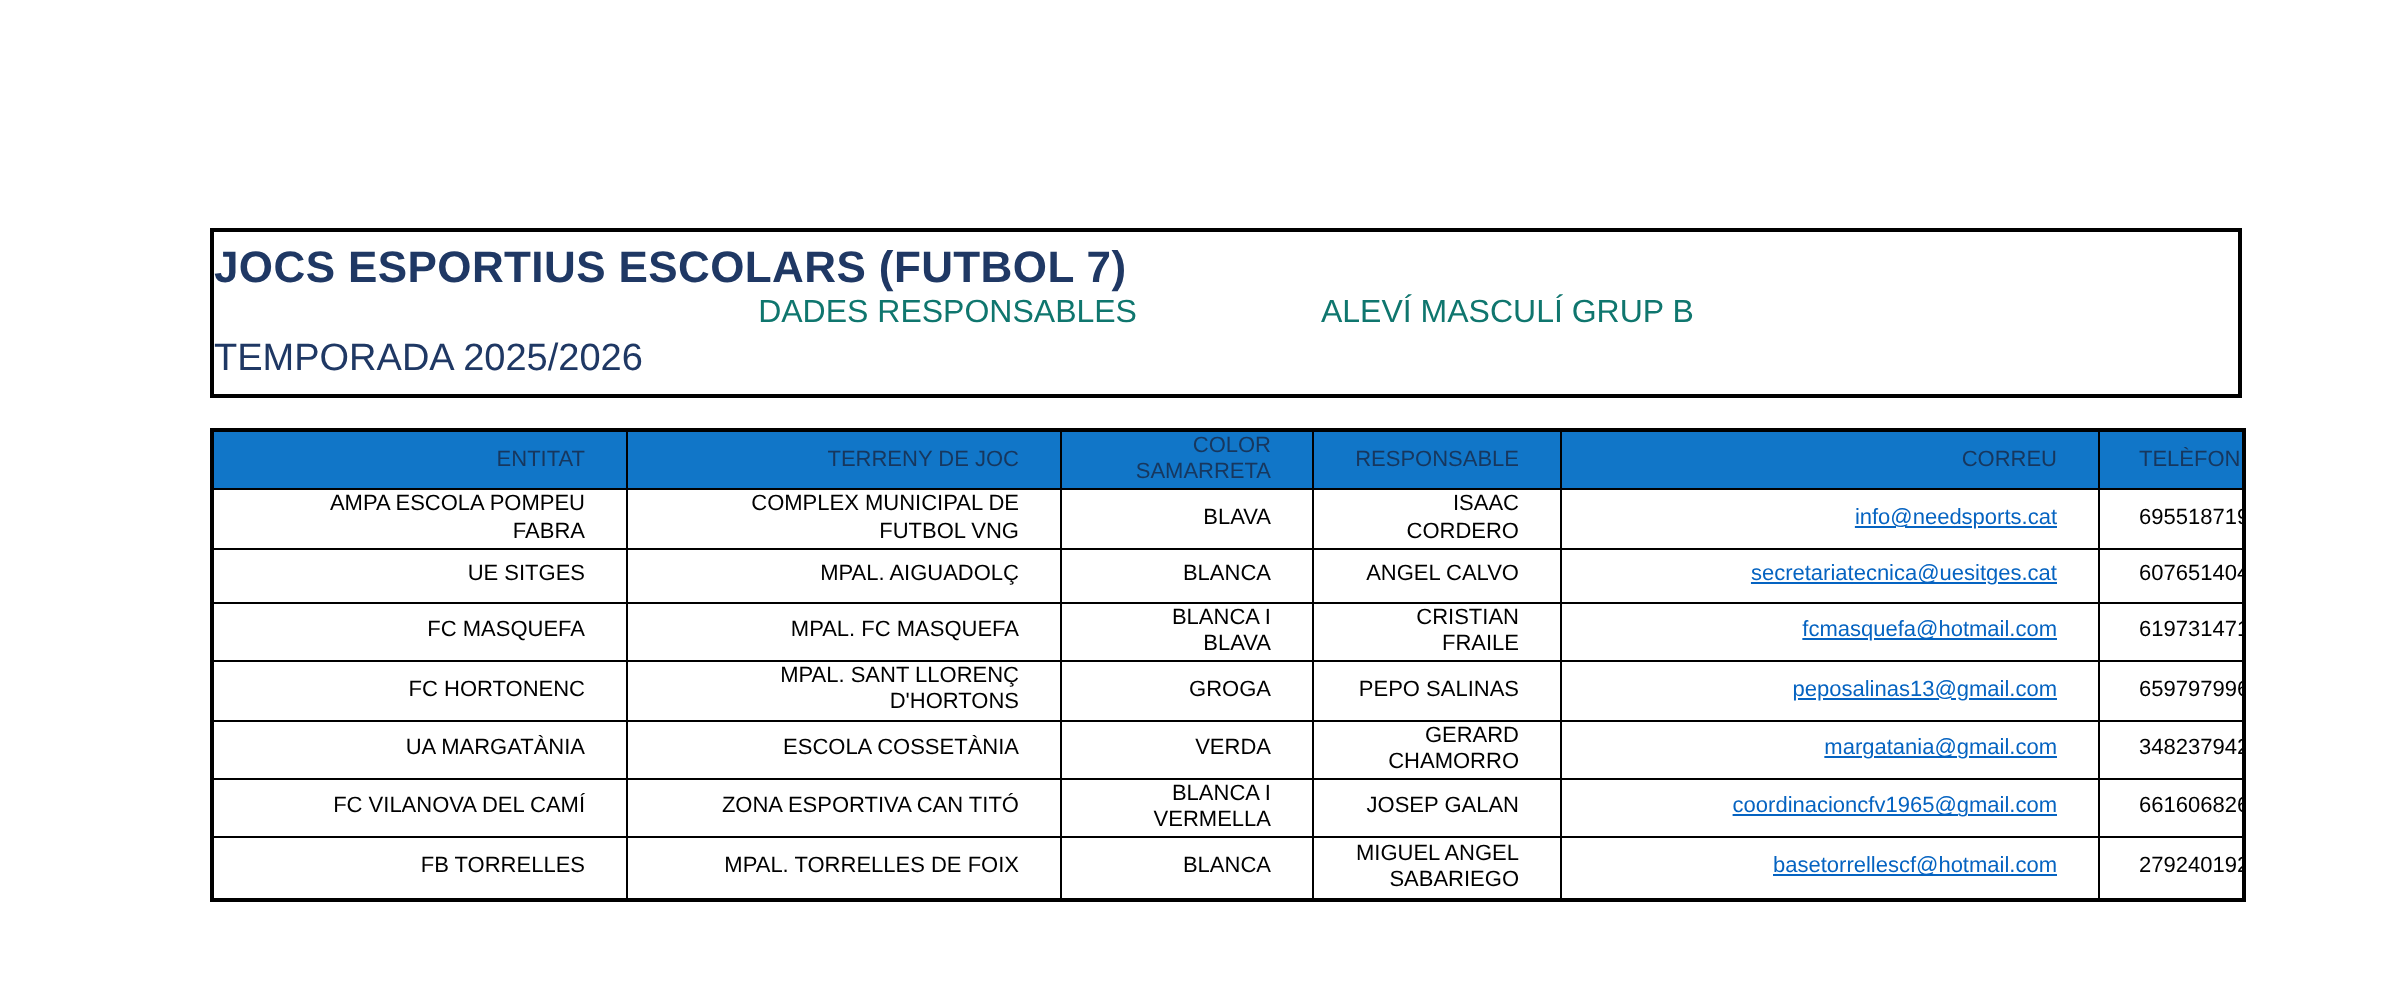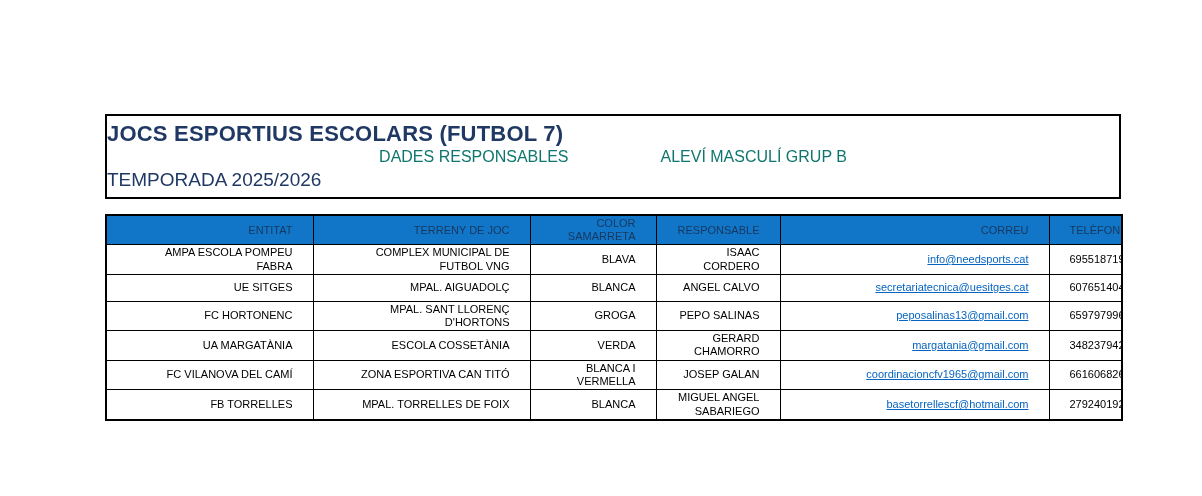--- a/index.html
+++ b/index.html
@@ -141,20 +141,28 @@
         </tr>
         <tr>
           <td>UE SITGES</td>
           <td>MPAL. AIGUADOLÇ</td>
           <td>BLANCA</td>
           <td>ANGEL CALVO</td>
           <td><a class="email-link">secretariatecnica@uesitges.cat</a></td>
           <td>607651404</td>
         </tr>
         <tr>
+          <td>FC MASQUEFA</td>
+          <td>MPAL. FC MASQUEFA</td>
+          <td>BLANCA I BLAVA</td>
+          <td>CRISTIAN FRAILE</td>
+          <td><a class="email-link">fcmasquefa@hotmail.com</a></td>
+          <td>619731471</td>
+        </tr>
+        <tr>
           <td>FC HORTONENC</td>
           <td>MPAL. SANT LLORENÇ D'HORTONS</td>
           <td>GROGA</td>
           <td>PEPO SALINAS</td>
           <td><a class="email-link">peposalinas13@gmail.com</a></td>
           <td>659797996</td>
         </tr>
         <tr>
           <td>UA MARGATÀNIA</td>
           <td>ESCOLA COSSETÀNIA</td>

